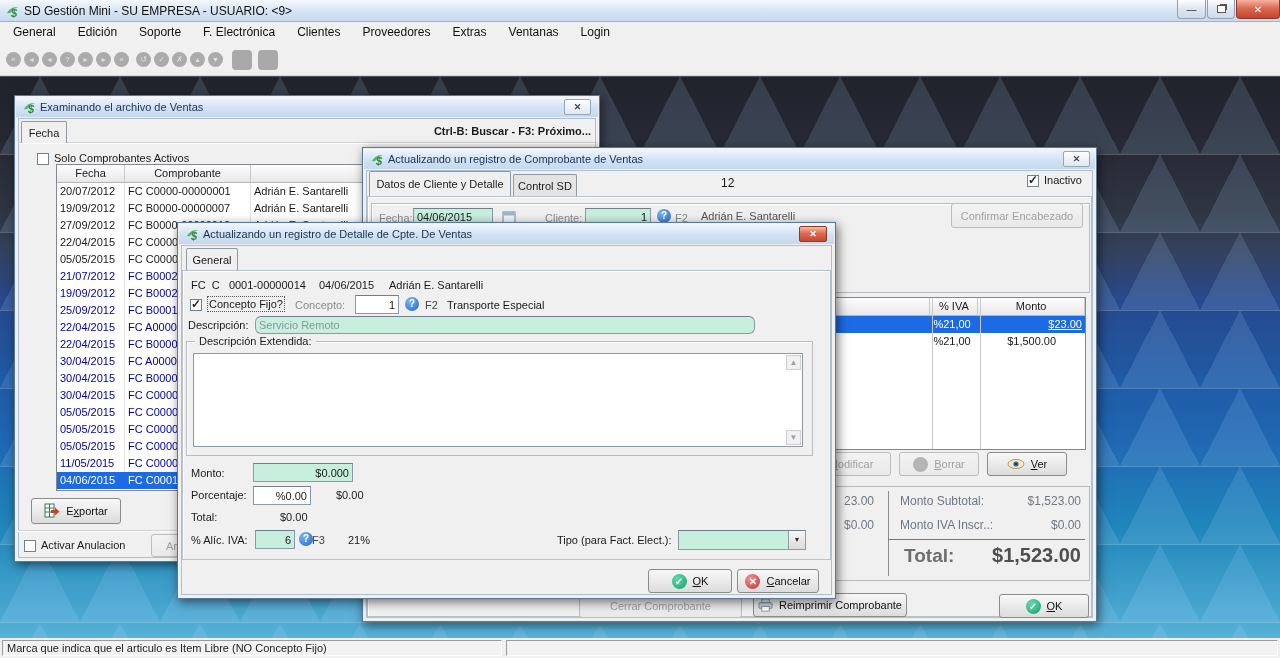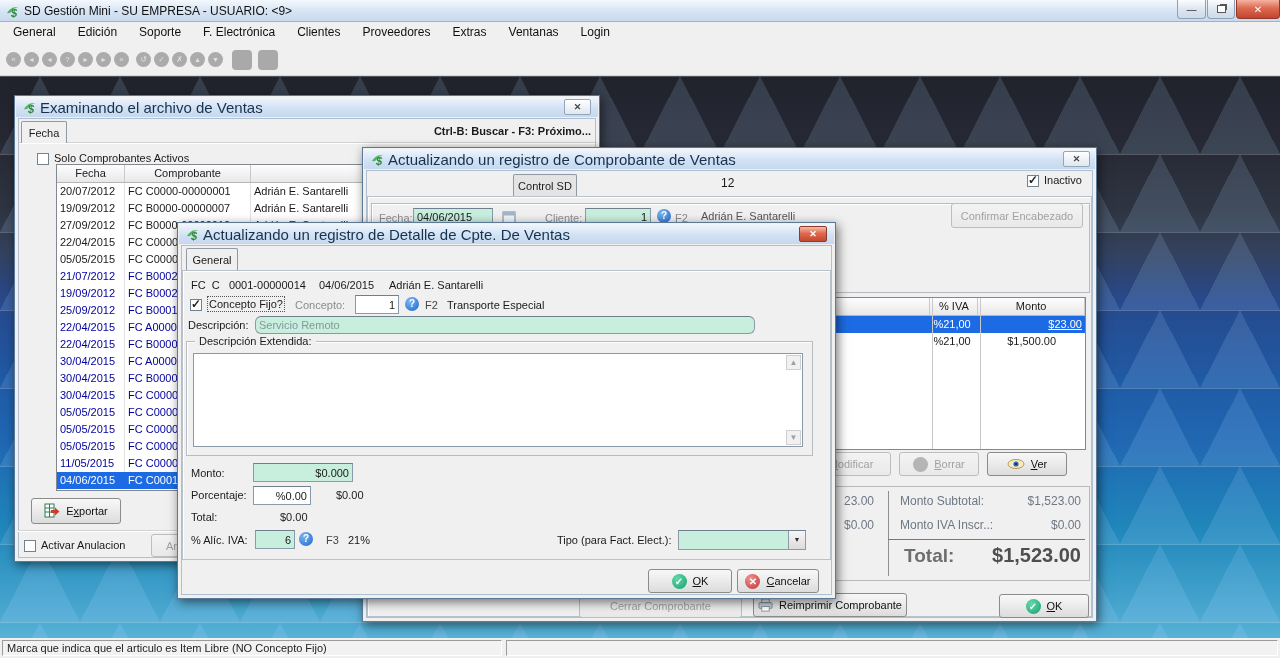--- a/index.html
+++ b/index.html
@@ -34,21 +34,21 @@
     background-image:
       repeating-linear-gradient(180deg, rgba(255,255,255,.22) 0 1px, rgba(255,255,255,0) 1px 78px),
       conic-gradient(from 152.9deg at 50% 0%, rgba(176,218,255,.15) 0 54.2deg, rgba(255,255,255,0) 54.2deg),
       linear-gradient(180deg,#20222c 0%,#272a35 13%,#2e3542 24%,#33415c 31%,#27498c 40%,#1f5ba6 55%,#2067b2 65%,#1f86ba 80%,#45a4cd 94%,#58b1d6 100%);
     background-size:auto, 80px 78px, 100% 100%; }
 
   
   .win { position:absolute; background:#f0f0f0; border:1px solid #5c7894; box-shadow:2px 3px 10px rgba(0,0,0,.55); }
   .tbar { position:absolute; left:1px; right:1px; top:1px; height:20px;
     background:linear-gradient(#f0f6fd,#d2e2f4 55%,#c6d8ee); display:flex; align-items:center; }
-  .tbar .ttl { margin-left:24px; font-size:15px; color:#16324f; white-space:nowrap; }
+  .tbar .ttl { margin-left:24px; font-size:11px; color:#16324f; white-space:nowrap; }
   .body { position:absolute; left:3px; right:3px; top:22px; bottom:3px; border:1px solid #aebfd2; background:#f0f0f0; }
   .clsbtn { position:absolute; top:3px; width:27px; height:16px; border:1px solid #93a5b8; border-radius:2px;
     background:linear-gradient(#fefefe,#dfe7f0); color:#444; font-size:9px; font-weight:bold;
     display:flex; align-items:center; justify-content:center; }
   .clsbtn.red { background:linear-gradient(#f6bcab,#e06a50 45%,#c34830); border-color:#8d3a2a; color:#fff; }
   .tab { position:absolute; background:#f0f0f0; border:1px solid #8f9aa6; border-bottom:none;
     border-radius:2px 2px 0 0; text-align:center; font-size:11px; z-index:3; }
   .tab.inactive { background:#e4e4e4; }
   .page { position:absolute; border:1px solid #b9c2cc; box-shadow:inset 1px 1px 0 #fff; }
 
@@ -341,20 +341,21 @@
       <div class="tbar">
         <svg class="appico" style="left:6px;top:2px;" viewBox="0 0 16 16">
           <path d="M2 10 Q7 2 14 5 Q10 4 7 8 Q5 11 2 10Z" fill="#52b35f"></path>
           <text x="9" y="14" font-size="11" font-weight="bold" fill="#2e8b3a" text-anchor="middle" font-style="italic">$</text>
         </svg>
         <span class="ttl">Actualizando un registro de Comprobante de Ventas</span>
       </div>
       <div class="clsbtn" style="right:6px;">✕</div>
       <div class="body"></div>
 
+      <div class="tab" style="left:6px;top:23px;width:142px;height:25px;line-height:25px;">Datos de Cliente y Detalle</div>
       <div class="tab inactive" style="left:150px;top:26px;width:64px;height:22px;line-height:22px;">Control SD</div>
       <div class="lbl" style="left:358px;top:28px;font-size:12px;">12</div>
       <span class="cb checked" style="left:664px;top:27px;"></span>
       <span class="lbl" style="left:681px;top:26px;">Inactivo</span>
       <div class="page" style="left:4px;right:4px;top:48px;bottom:4px;"></div>
 
       <div class="grp" style="left:8px;top:55px;width:719px;height:90px;"></div>
       <span class="lbl gray" style="left:16px;top:64px;">Fecha:</span>
       <div class="inp mint" style="left:50px;top:60px;width:80px;height:18px;">
         <span>04/06/2015</span>
@@ -495,21 +496,21 @@
       <span class="lbl" style="left:158px;top:266px;">$0.00</span>
 
       <span class="lbl" style="left:13px;top:288px;">Total:</span>
       <span class="lbl" style="left:102px;top:288px;">$0.00</span>
 
       <span class="lbl" style="left:13px;top:311px;">% Alíc. IVA:</span>
       <div class="inp mint r" style="left:77px;top:307px;width:40px;height:19px;">
         <span>6</span>
       </div>
       <span class="help" style="left:121px;top:309px;">?</span>
-      <span class="lbl" style="left:148px;top:311px;color:#444;">F3</span>
+      <span class="lbl" style="left:134px;top:311px;color:#444;">F3</span>
       <span class="lbl" style="left:170px;top:311px;">21%</span>
 
       <span class="lbl" style="left:379px;top:311px;">Tipo (para Fact. Elect.):</span>
       <div class="inp mint" style="left:500px;top:307px;width:128px;height:20px;padding:0;">
         <span style="flex:1;"></span>
         <span style="width:17px;height:18px;background:linear-gradient(#f6f6f6,#dcdcdc);border-left:1px solid #8a9aa8;text-align:center;font-size:7px;line-height:18px;color:#333;">▼</span>
       </div>
 
       <button class="btn" style="left:470px;top:346px;width:84px;height:24px;">
         <span class="cic ok">✓</span>

